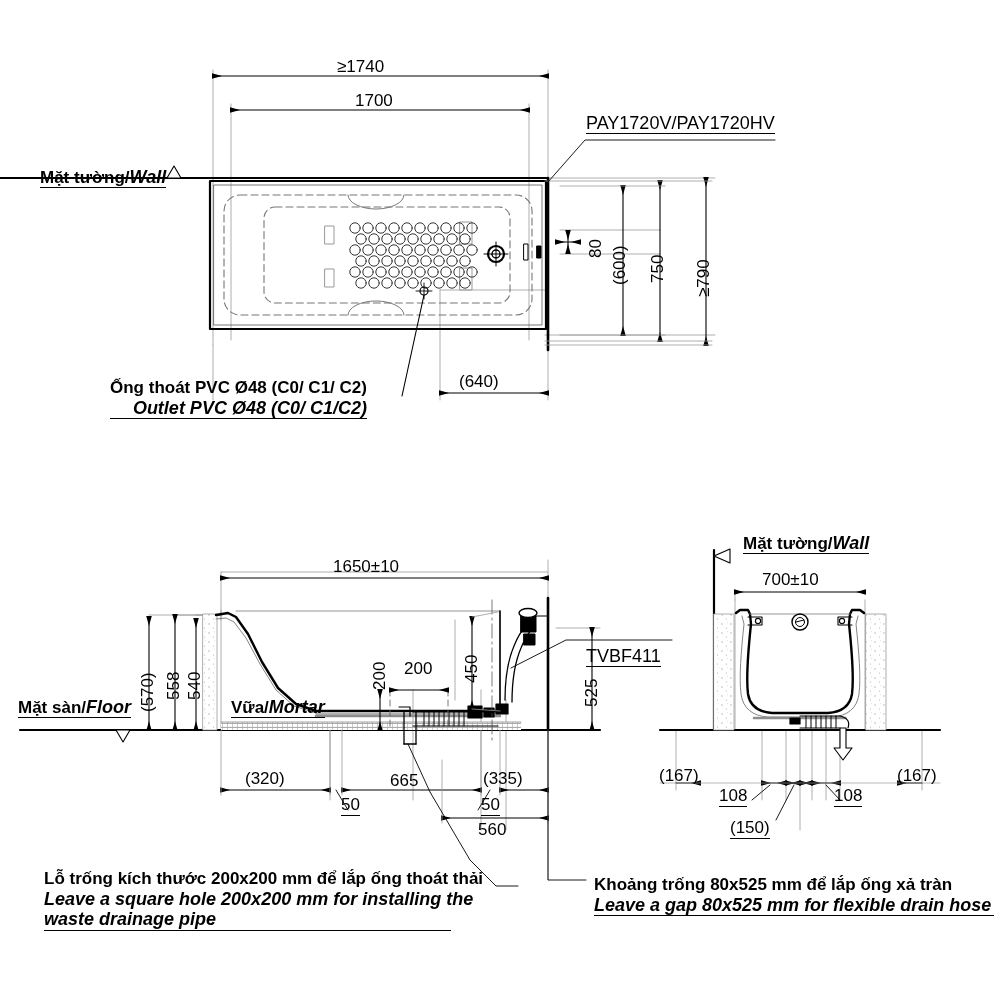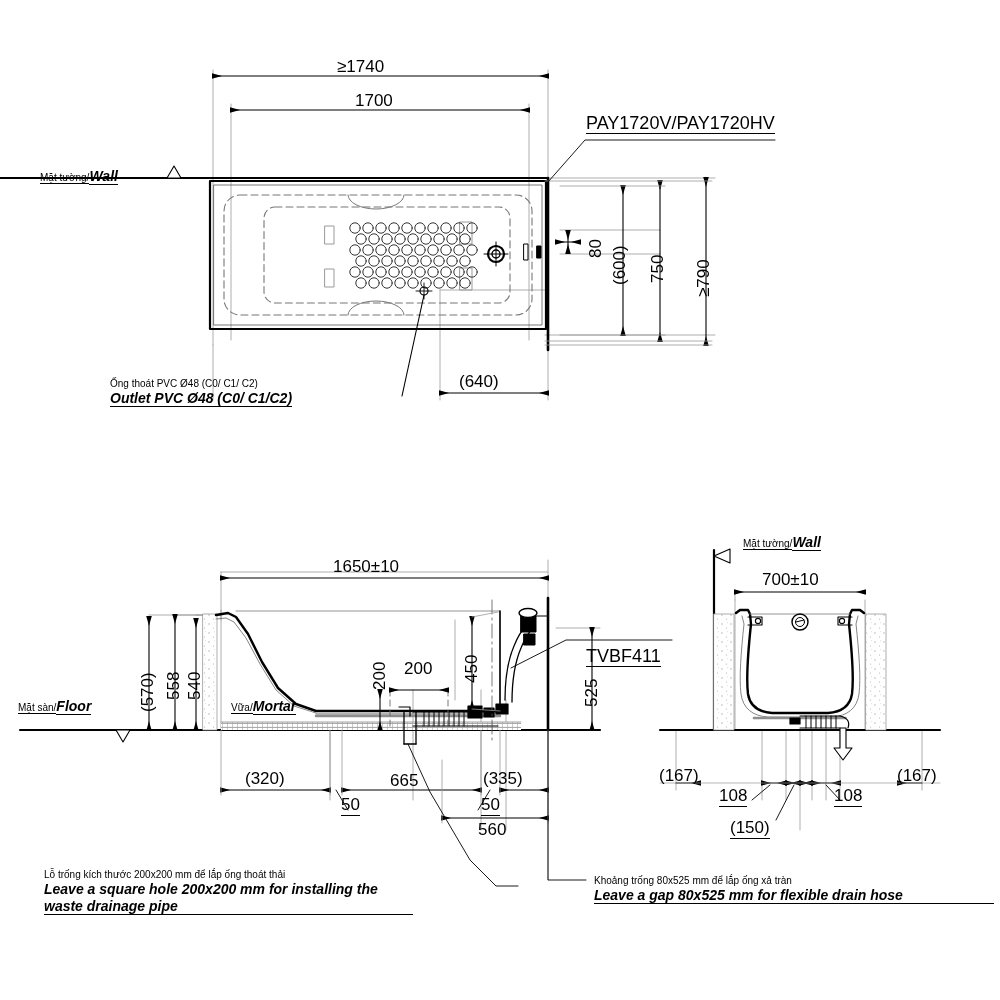--- a/index.html
+++ b/index.html
@@ -1,22 +1,22 @@
 <!DOCTYPE html>
 <html><head>
 <meta charset="utf-8">
 <style>
   html,body{margin:0;padding:0;background:#fff;}
   body{width:1000px;height:1000px;position:relative;
        font-family:"Liberation Sans","DejaVu Sans",sans-serif;color:#000;overflow:hidden;}
   #sheet{position:absolute;left:0;top:0;width:928px;height:1000px;}
   svg{position:absolute;left:0;top:0;}
   .lbl{position:absolute;white-space:nowrap;line-height:1.15;}
-  .vn{font-weight:400;font-size:10px;}
-  .en{font-style:italic;font-weight:700;font-size:14px;}
+  .vn{font-weight:700;font-size:17px;}
+  .en{font-style:italic;font-weight:700;font-size:18px;}
   .dim{font-size:17px;font-weight:400;}
   .dimv{font-size:17px;font-weight:400;transform-origin:left top;}
   .part{font-size:18px;font-weight:400;text-align:center;}
   .ul{border-bottom:1.3px solid #000;}
 </style>
 </head>
 <body>
 
 <div id="sheet">
 

